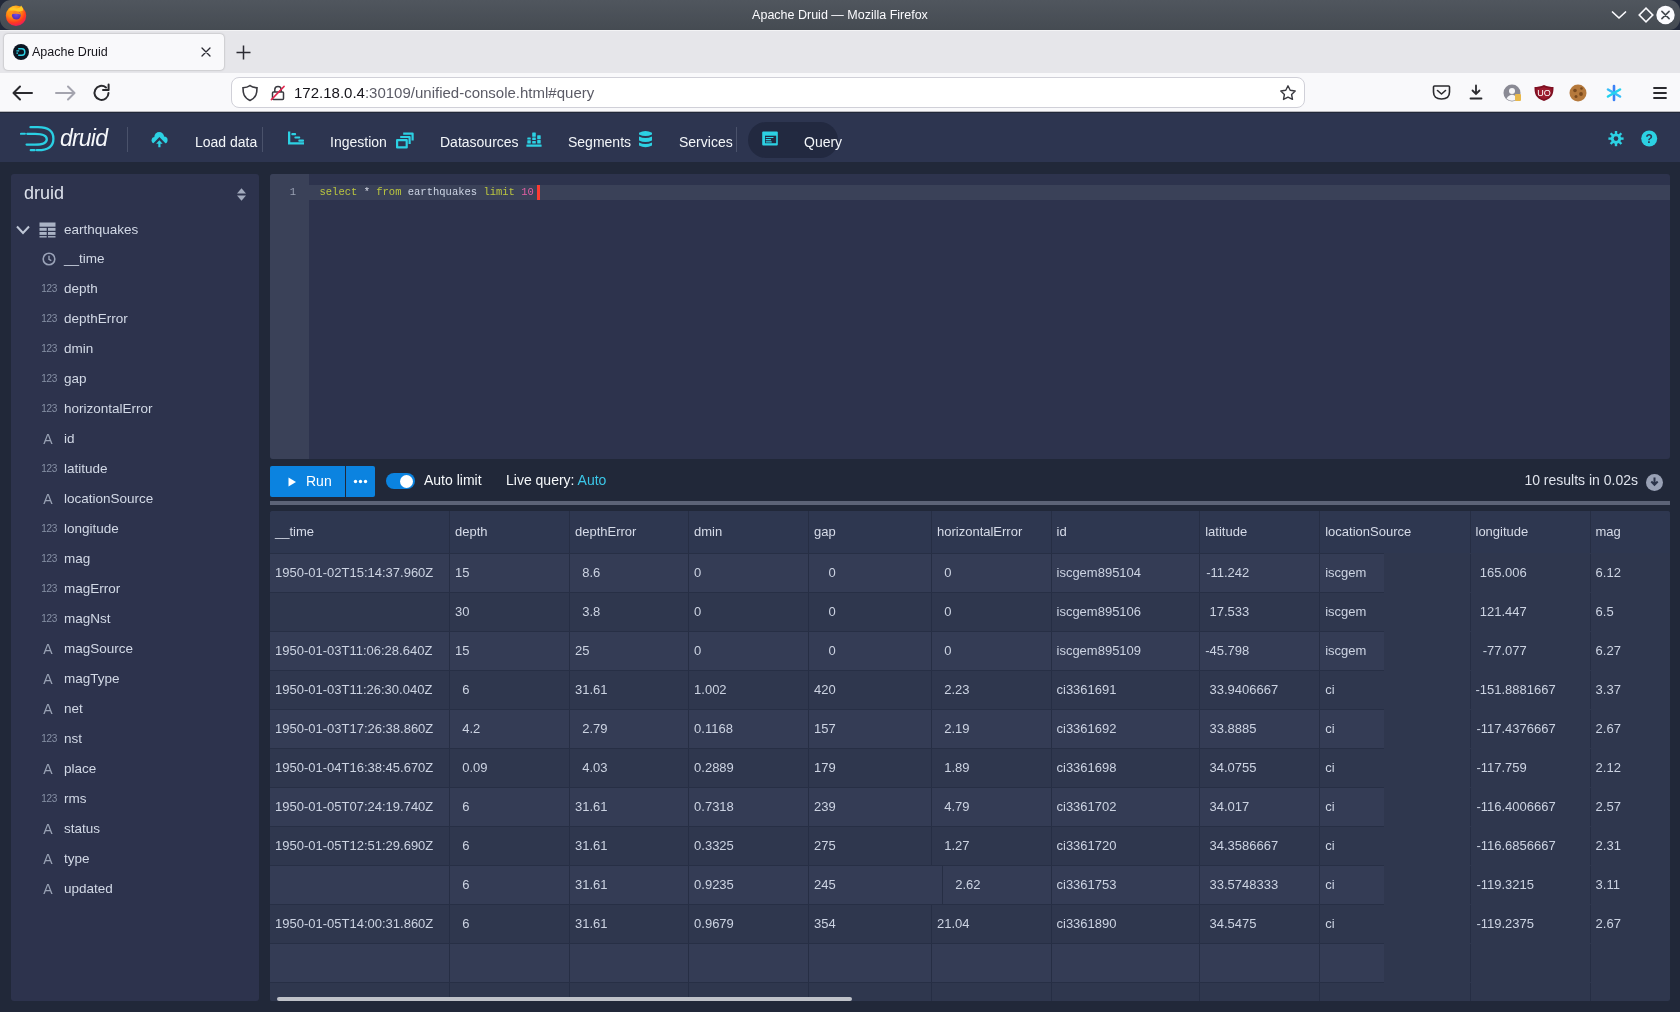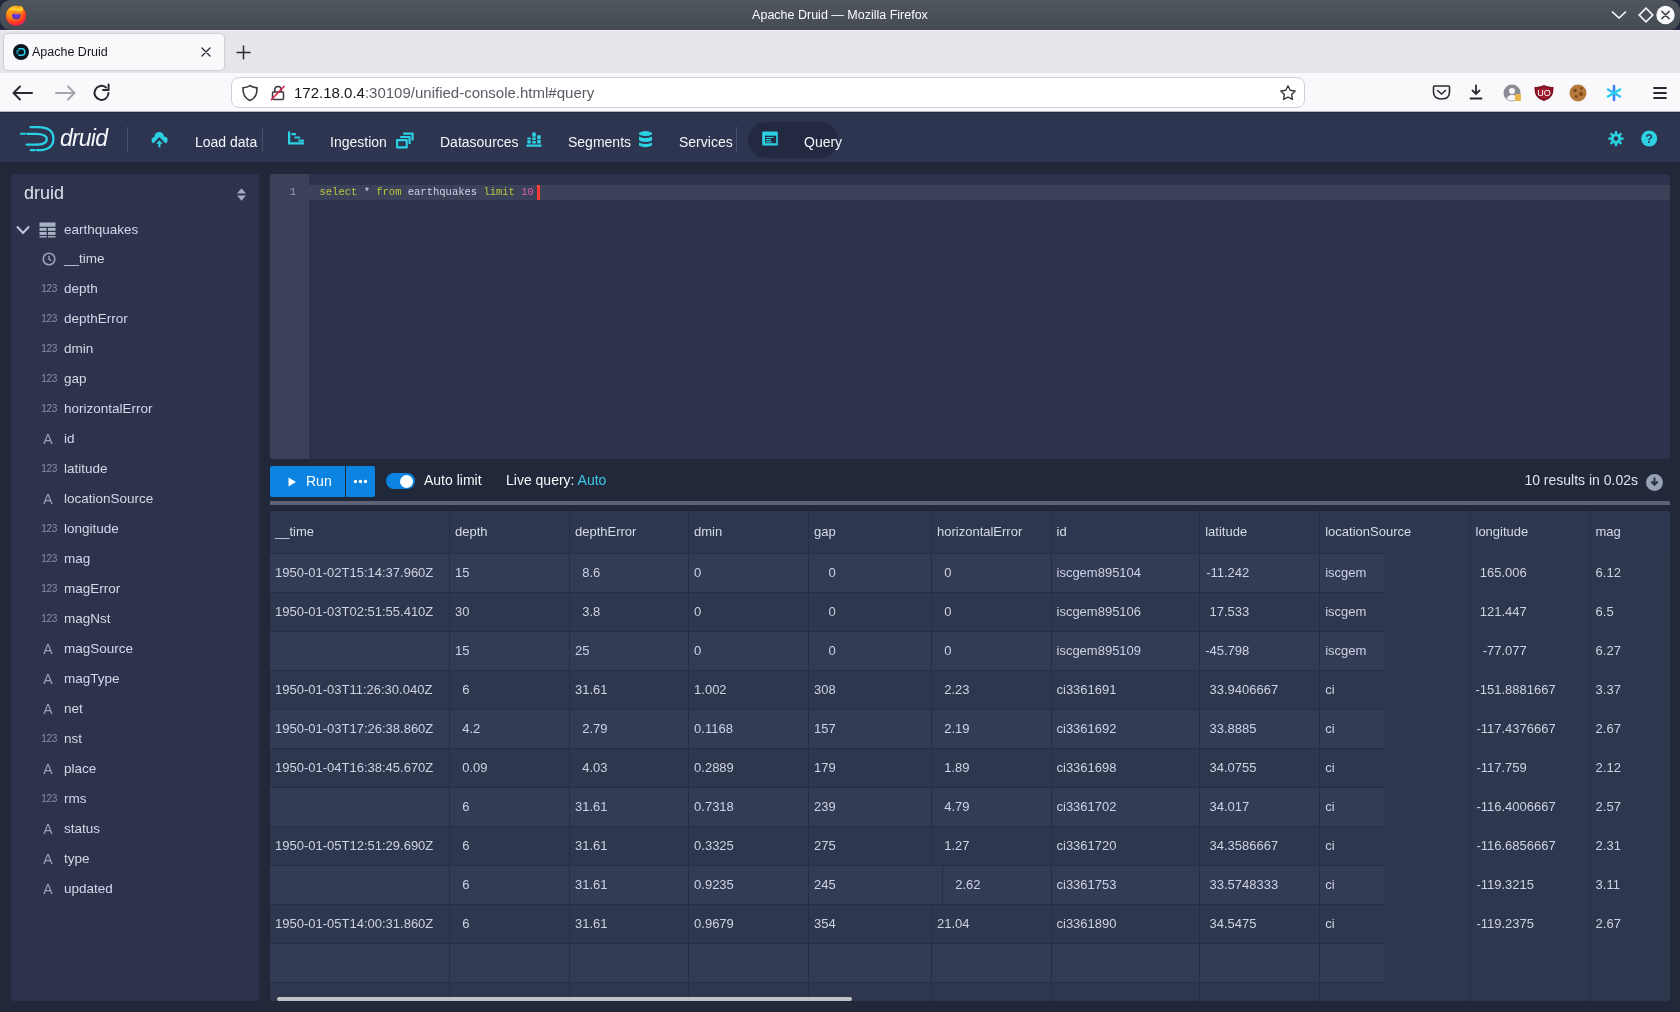--- a/index.html
+++ b/index.html
@@ -459,50 +459,50 @@
 <div class="cell" style="left:418px;width:120px"><span class="pad"><span class="ip" style="width:7.3px">0</span></span></div>
 <div class="cell" style="left:538px;width:123px"><span class="pad"><span class="ip" style="width:21.7px">0</span></span></div>
 <div class="cell" style="left:661px;width:119.5px"><span class="pad"><span class="ip" style="width:14.5px">0</span></span></div>
 <div class="cell" style="left:780.5px;width:148.7px"><span class="pad">iscgem895104</span></div>
 <div class="cell" style="left:929.2px;width:120px"><span class="pad"><span class="ip" style="width:18.8px">-11</span>.242</span></div>
 <div class="cell" style="left:1049.2px;width:150.3px"><span class="pad">iscgem</span></div>
 <div class="cell" style="left:1199.5px;width:120px"><span class="pad"><span class="ip" style="width:26px">165</span>.006</span></div>
 <div class="cell" style="left:1319.5px;width:80px"><span class="pad"><span class="ip" style="width:7.3px">6</span>.12</span></div>
 </div>
 <div class="trow even" style="top:81.1px">
-<div class="cell first" style="left:0px;width:179px"><span class="pad">1950-01-03T02:51:55.410Z</span></div>
 <div class="cell" style="left:179px;width:120px"><span class="pad"><span class="ip" style="width:14.5px">30</span></span></div>
 <div class="cell" style="left:299px;width:119px"><span class="pad"><span class="ip" style="width:14.5px">3</span>.8</span></div>
 <div class="cell" style="left:418px;width:120px"><span class="pad"><span class="ip" style="width:7.3px">0</span></span></div>
 <div class="cell" style="left:538px;width:123px"><span class="pad"><span class="ip" style="width:21.7px">0</span></span></div>
 <div class="cell" style="left:661px;width:119.5px"><span class="pad"><span class="ip" style="width:14.5px">0</span></span></div>
 <div class="cell" style="left:780.5px;width:148.7px"><span class="pad">iscgem895106</span></div>
 <div class="cell" style="left:929.2px;width:120px"><span class="pad"><span class="ip" style="width:18.8px">17</span>.533</span></div>
 <div class="cell" style="left:1049.2px;width:150.3px"><span class="pad">iscgem</span></div>
 <div class="cell" style="left:1199.5px;width:120px"><span class="pad"><span class="ip" style="width:26px">121</span>.447</span></div>
 <div class="cell" style="left:1319.5px;width:80px"><span class="pad"><span class="ip" style="width:7.3px">6</span>.5</span></div>
 </div>
 <div class="trow odd" style="top:120.1px">
+<div class="cell first" style="left:0px;width:179px"><span class="pad">1950-01-03T11:06:28.640Z</span></div>
 <div class="cell" style="left:179px;width:120px"><span class="pad"><span class="ip" style="width:14.5px">15</span></span></div>
 <div class="cell" style="left:299px;width:119px"><span class="pad"><span class="ip" style="width:14.5px">25</span></span></div>
 <div class="cell" style="left:418px;width:120px"><span class="pad"><span class="ip" style="width:7.3px">0</span></span></div>
 <div class="cell" style="left:538px;width:123px"><span class="pad"><span class="ip" style="width:21.7px">0</span></span></div>
 <div class="cell" style="left:661px;width:119.5px"><span class="pad"><span class="ip" style="width:14.5px">0</span></span></div>
 <div class="cell" style="left:780.5px;width:148.7px"><span class="pad">iscgem895109</span></div>
 <div class="cell" style="left:929.2px;width:120px"><span class="pad"><span class="ip" style="width:18.8px">-45</span>.798</span></div>
 <div class="cell" style="left:1049.2px;width:150.3px"><span class="pad">iscgem</span></div>
 <div class="cell" style="left:1199.5px;width:120px"><span class="pad"><span class="ip" style="width:26px">-77</span>.077</span></div>
 <div class="cell" style="left:1319.5px;width:80px"><span class="pad"><span class="ip" style="width:7.3px">6</span>.27</span></div>
 </div>
 <div class="trow even" style="top:159.1px">
 <div class="cell first" style="left:0px;width:179px"><span class="pad">1950-01-03T11:26:30.040Z</span></div>
 <div class="cell" style="left:179px;width:120px"><span class="pad"><span class="ip" style="width:14.5px">6</span></span></div>
 <div class="cell" style="left:299px;width:119px"><span class="pad"><span class="ip" style="width:14.5px">31</span>.61</span></div>
 <div class="cell" style="left:418px;width:120px"><span class="pad"><span class="ip" style="width:7.3px">1</span>.002</span></div>
-<div class="cell" style="left:538px;width:123px"><span class="pad"><span class="ip" style="width:21.7px">308</span></span></div>
+<div class="cell" style="left:538px;width:123px"><span class="pad"><span class="ip" style="width:21.7px">420</span></span></div>
 <div class="cell" style="left:661px;width:119.5px"><span class="pad"><span class="ip" style="width:14.5px">2</span>.23</span></div>
 <div class="cell" style="left:780.5px;width:148.7px"><span class="pad">ci3361691</span></div>
 <div class="cell" style="left:929.2px;width:120px"><span class="pad"><span class="ip" style="width:18.8px">33</span>.9406667</span></div>
 <div class="cell" style="left:1049.2px;width:150.3px"><span class="pad">ci</span></div>
 <div class="cell" style="left:1199.5px;width:120px"><span class="pad"><span class="ip" style="width:26px">-151</span>.8881667</span></div>
 <div class="cell" style="left:1319.5px;width:80px"><span class="pad"><span class="ip" style="width:7.3px">3</span>.37</span></div>
 </div>
 <div class="trow odd" style="top:198.1px">
 <div class="cell first" style="left:0px;width:179px"><span class="pad">1950-01-03T17:26:38.860Z</span></div>
 <div class="cell" style="left:179px;width:120px"><span class="pad"><span class="ip" style="width:14.5px">4</span>.2</span></div>
@@ -523,20 +523,21 @@
 <div class="cell" style="left:418px;width:120px"><span class="pad"><span class="ip" style="width:7.3px">0</span>.2889</span></div>
 <div class="cell" style="left:538px;width:123px"><span class="pad"><span class="ip" style="width:21.7px">179</span></span></div>
 <div class="cell" style="left:661px;width:119.5px"><span class="pad"><span class="ip" style="width:14.5px">1</span>.89</span></div>
 <div class="cell" style="left:780.5px;width:148.7px"><span class="pad">ci3361698</span></div>
 <div class="cell" style="left:929.2px;width:120px"><span class="pad"><span class="ip" style="width:18.8px">34</span>.0755</span></div>
 <div class="cell" style="left:1049.2px;width:150.3px"><span class="pad">ci</span></div>
 <div class="cell" style="left:1199.5px;width:120px"><span class="pad"><span class="ip" style="width:26px">-117</span>.759</span></div>
 <div class="cell" style="left:1319.5px;width:80px"><span class="pad"><span class="ip" style="width:7.3px">2</span>.12</span></div>
 </div>
 <div class="trow odd" style="top:276.1px">
+<div class="cell first" style="left:0px;width:179px"><span class="pad">1950-01-05T07:24:19.740Z</span></div>
 <div class="cell" style="left:179px;width:120px"><span class="pad"><span class="ip" style="width:14.5px">6</span></span></div>
 <div class="cell" style="left:299px;width:119px"><span class="pad"><span class="ip" style="width:14.5px">31</span>.61</span></div>
 <div class="cell" style="left:418px;width:120px"><span class="pad"><span class="ip" style="width:7.3px">0</span>.7318</span></div>
 <div class="cell" style="left:538px;width:123px"><span class="pad"><span class="ip" style="width:21.7px">239</span></span></div>
 <div class="cell" style="left:661px;width:119.5px"><span class="pad"><span class="ip" style="width:14.5px">4</span>.79</span></div>
 <div class="cell" style="left:780.5px;width:148.7px"><span class="pad">ci3361702</span></div>
 <div class="cell" style="left:929.2px;width:120px"><span class="pad"><span class="ip" style="width:18.8px">34</span>.017</span></div>
 <div class="cell" style="left:1049.2px;width:150.3px"><span class="pad">ci</span></div>
 <div class="cell" style="left:1199.5px;width:120px"><span class="pad"><span class="ip" style="width:26px">-116</span>.4006667</span></div>
 <div class="cell" style="left:1319.5px;width:80px"><span class="pad"><span class="ip" style="width:7.3px">2</span>.57</span></div>

